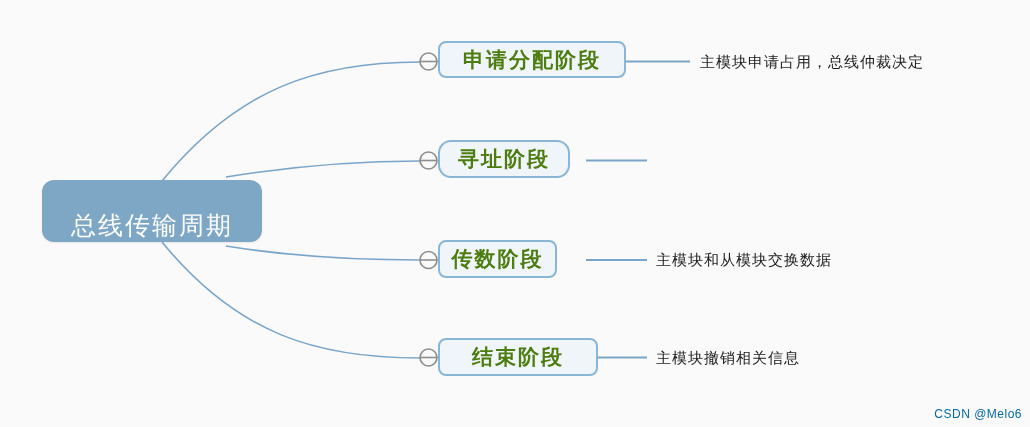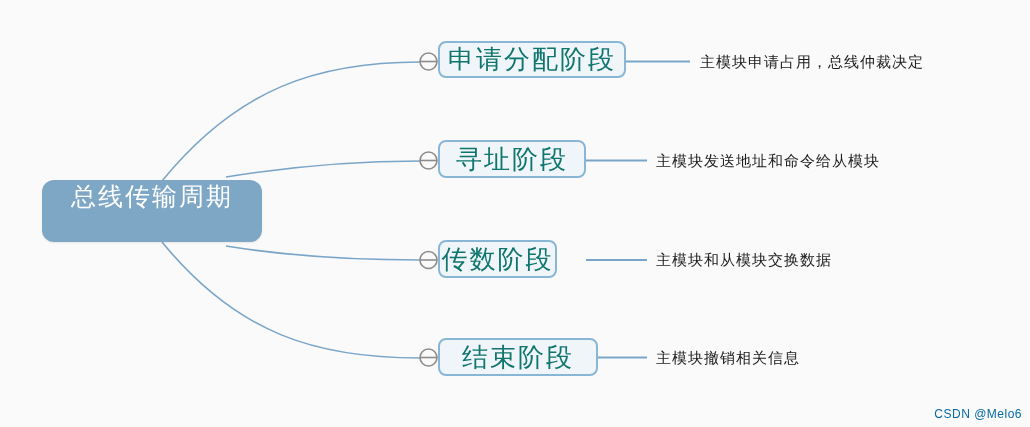--- a/index.html
+++ b/index.html
@@ -20,21 +20,21 @@
     width: 1030px; height: 427px;
     z-index: 0;
   }
   .root-node {
     position: absolute;
     left: 42px; top: 180px;
     width: 220px; height: 62px;
     background: #7ea7c6;
     border-radius: 12px;
     display: flex;
-    align-items: flex-start;
+    align-items: flex-end;
     justify-content: center;
     z-index: 2;
     box-shadow: 0 1px 2px rgba(0,0,0,0.08);
     cursor: pointer;
   }
   .root-node span {
     color: #ffffff;
     font-size: 25px;
     letter-spacing: 2px;
     white-space: nowrap;
@@ -45,27 +45,28 @@
     background: #f0f5fa;
     border: 2px solid #8ab6d6;
     border-radius: 8px;
     display: flex;
     align-items: center;
     justify-content: center;
     z-index: 2;
     cursor: pointer;
   }
   .topic-node span {
-    color: #0f766e;
-    font-size: 26px;
+    color: #4d7c0f;
+    font-size: 21px;
     letter-spacing: 2px;
     white-space: nowrap;
+    font-weight: bold;
   }
   .n1 { left: 438px; top: 41px;  width: 188px; height: 37px; }
-  .n2 { left: 438px; top: 140px; width: 148px; height: 38px; }
+  .n2 { left: 438px; top: 140px; width: 132px; height: 38px; border-radius: 13px; }
   .n3 { left: 438px; top: 240px; width: 119px; height: 38px; }
   .n4 { left: 438px; top: 338px; width: 160px; height: 38px; }
   .note {
     position: absolute;
     color: #1b1b1b;
     font-size: 15px;
     line-height: 22px;
     letter-spacing: 1px;
     white-space: nowrap;
     z-index: 1;
@@ -134,19 +135,18 @@
     <span>寻址阶段</span>
   </div>
   <div class="topic-node n3">
     <span>传数阶段</span>
   </div>
   <div class="topic-node n4">
     <span>结束阶段</span>
   </div>
 
   <div class="note a1">主模块申请占用，总线仲裁决定</div>
-  <div class="note a2">主模块发送地址和命令给从模块</div>
   <div class="note a3">主模块和从模块交换数据</div>
   <div class="note a4">主模块撤销相关信息</div>
 
   <div class="watermark">CSDN @Melo6</div>
 
 </div>
 
 </body></html>

